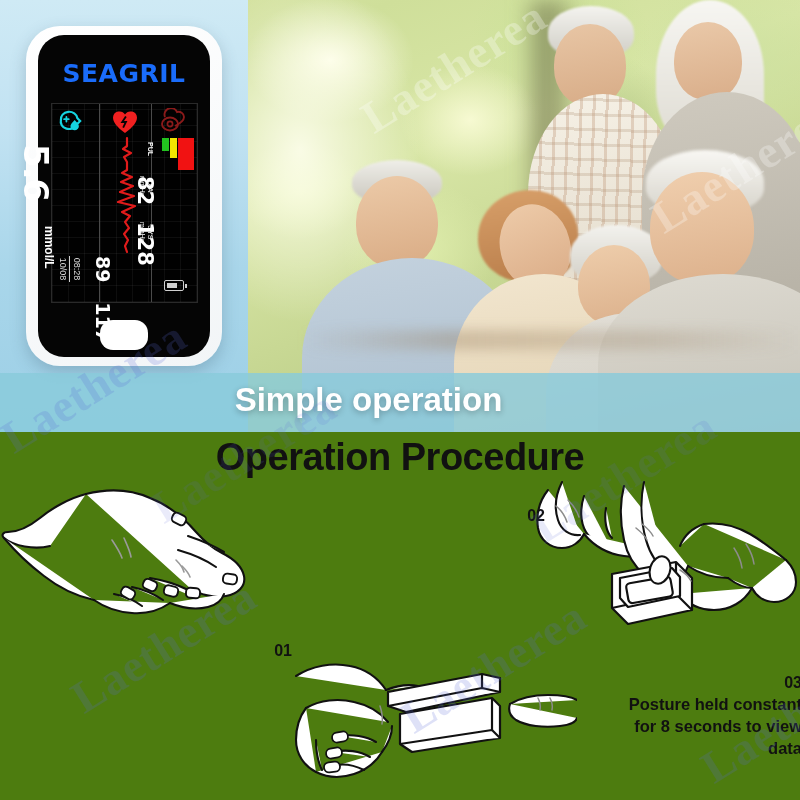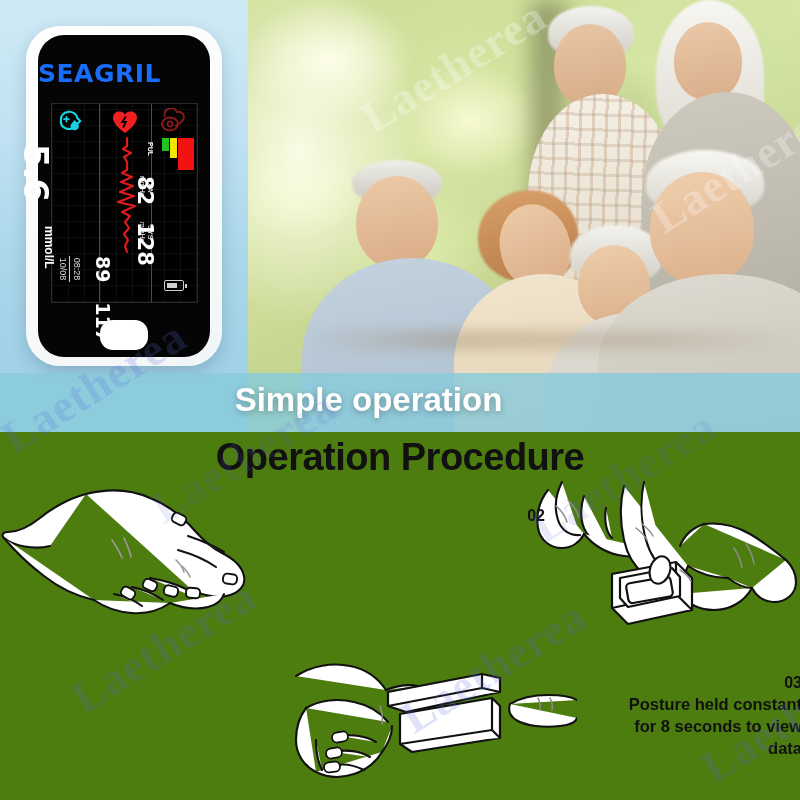--- a/index.html
+++ b/index.html
@@ -120,21 +120,21 @@
     position:absolute; left:26px; top:26px; width:196px; height:340px;
     background:linear-gradient(150deg,#ffffff,#f2f5f7);
     border-radius:34px;
     box-shadow:0 6px 16px rgba(60,90,110,.28);
   }
   .device-inner {
     position:absolute; left:12px; top:9px; width:172px; height:322px;
     background:#050505; border-radius:26px;
   }
   .brand {
-    position:absolute; left:0; top:24px; width:172px; text-align:left;
+    position:absolute; left:0; top:24px; width:172px; text-align:center;
     color:#1a6cfa; font-size:25px; font-weight:bold; letter-spacing:.5px;
     font-family:"DejaVu Sans", sans-serif;
   }
   .screen {
     position:absolute; left:13px; top:68px; width:147px; height:200px;
     background:
       repeating-linear-gradient(0deg, rgba(255,255,255,.05) 0 1px, rgba(0,0,0,0) 1px 16px),
       repeating-linear-gradient(90deg, rgba(255,255,255,.05) 0 1px, rgba(0,0,0,0) 1px 16px),
       #010101;
     border:1px solid #2a2a2a;
@@ -460,20 +460,21 @@
       <path d="M268 50 C270 54 271 58 270 62"></path>
     </g>
     <g fill="#ffffff" stroke="#111111" stroke-width="1.8" stroke-linejoin="round">
       <rect x="50" y="84" width="16" height="10" rx="5" transform="rotate(-10 58 89)"></rect>
       <rect x="44" y="100" width="16" height="10" rx="5" transform="rotate(-10 52 105)"></rect>
       <rect x="42" y="114" width="16" height="10" rx="5" transform="rotate(-6 50 119)"></rect>
     </g>
   </svg>
 
   <div class="step-text t01">
+    <span class="step-num">01</span>
   </div>
   <div class="step-text t02">
     <span class="step-num">02</span>
   </div>
   <div class="step-text t03">
     <span class="step-num">03</span>
     <span class="step-body">Posture held constant for 8 seconds to view data</span>
   </div>
 
   <div class="wm wm1">Laetherea</div>

